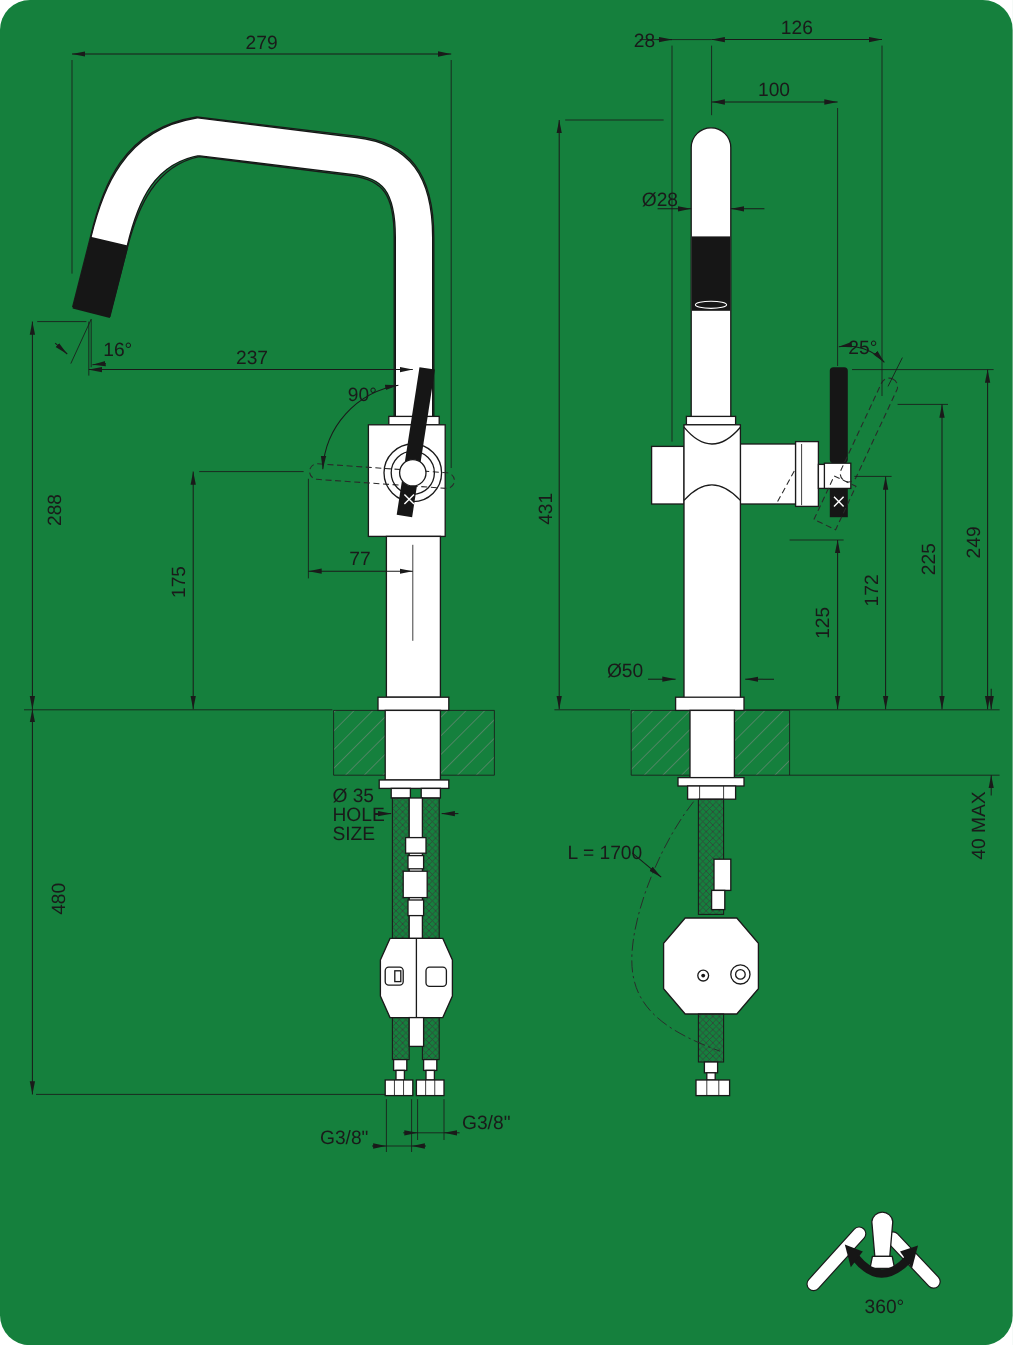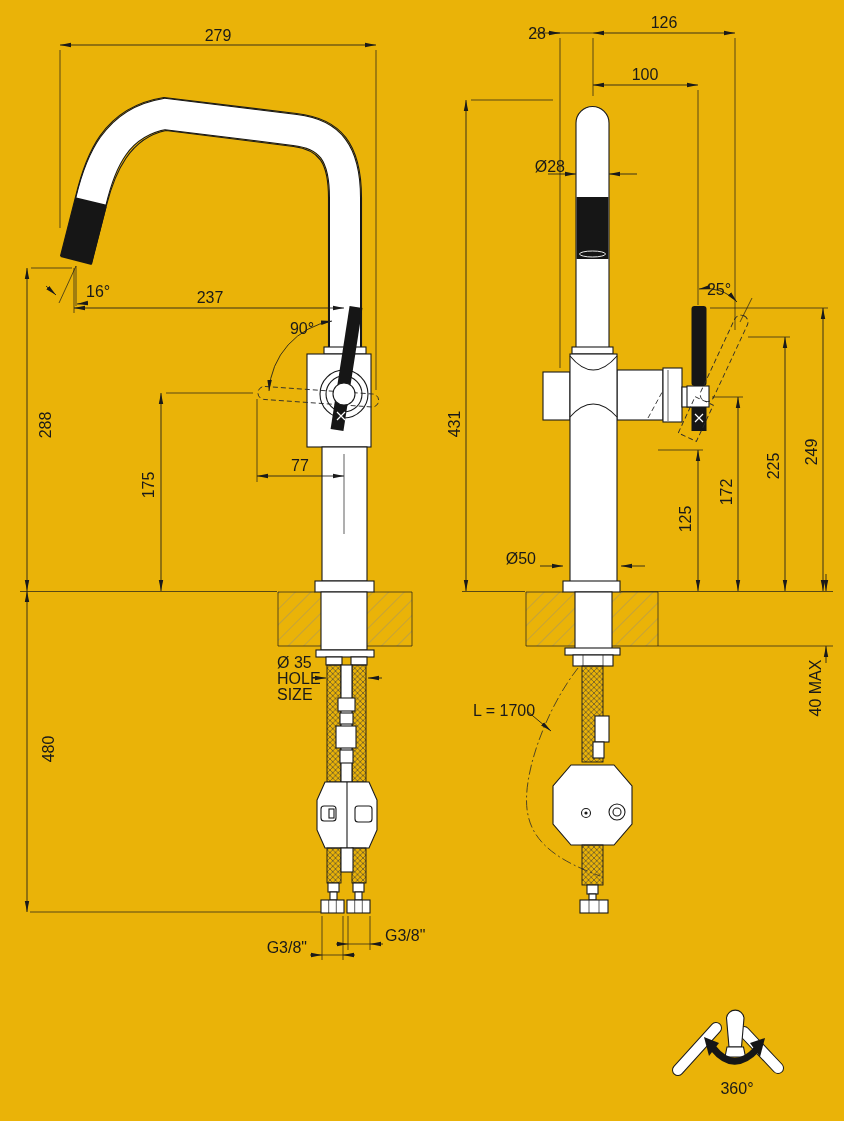--- a/index.html
+++ b/index.html
@@ -1,17 +1,17 @@
 <!DOCTYPE html>
 <html><head>
 <meta charset="utf-8">
 <style>
   html,body{margin:0;padding:0;background:#fff;}
-  .page{position:relative;width:844px;height:1121px;background:#eab308;overflow:hidden;
-        font-family:"Liberation Sans", sans-serif;}
+  .page{position:relative;width:844px;height:1121px;background:#15803d;overflow:hidden;
+        font-family:"Liberation Sans", sans-serif;border-radius:25px;}
   svg text{font-family:"Liberation Sans", sans-serif;font-size:16px;fill:#1a1a1a;}
   .o   {fill:#ffffff;stroke:#1a1a1a;stroke-width:1.1;}
   .s   {fill:none;stroke:#1a1a1a;stroke-width:1.1;}
   .blk {fill:#161616;stroke:none;}
   .bst {stroke:#161616;stroke-width:32;fill:none;}
   .bh  {stroke:#161616;stroke-width:13;fill:none;}
   .wst {stroke:#ffffff;stroke-width:30;fill:none;}
   .dim {stroke:#1a1a1a;stroke-width:0.85;fill:none;}
   .thin{stroke:#1a1a1a;stroke-width:0.7;fill:none;}
   .dsh {stroke:#2a2a2a;stroke-width:0.9;fill:none;stroke-dasharray:5 3;}

